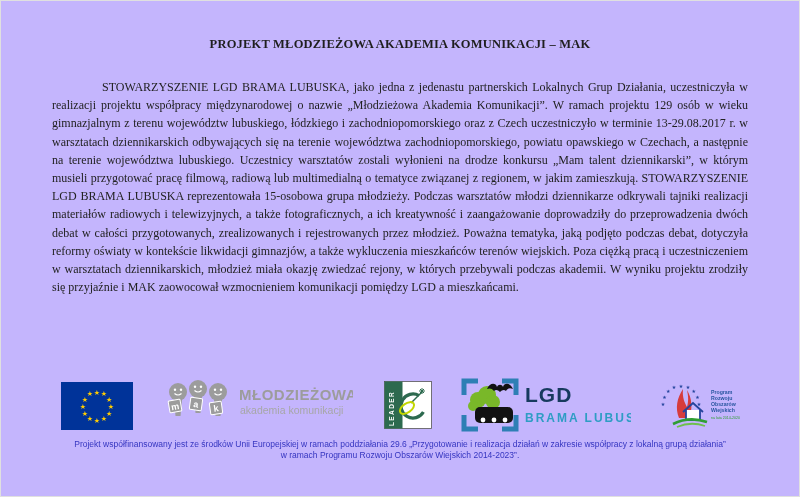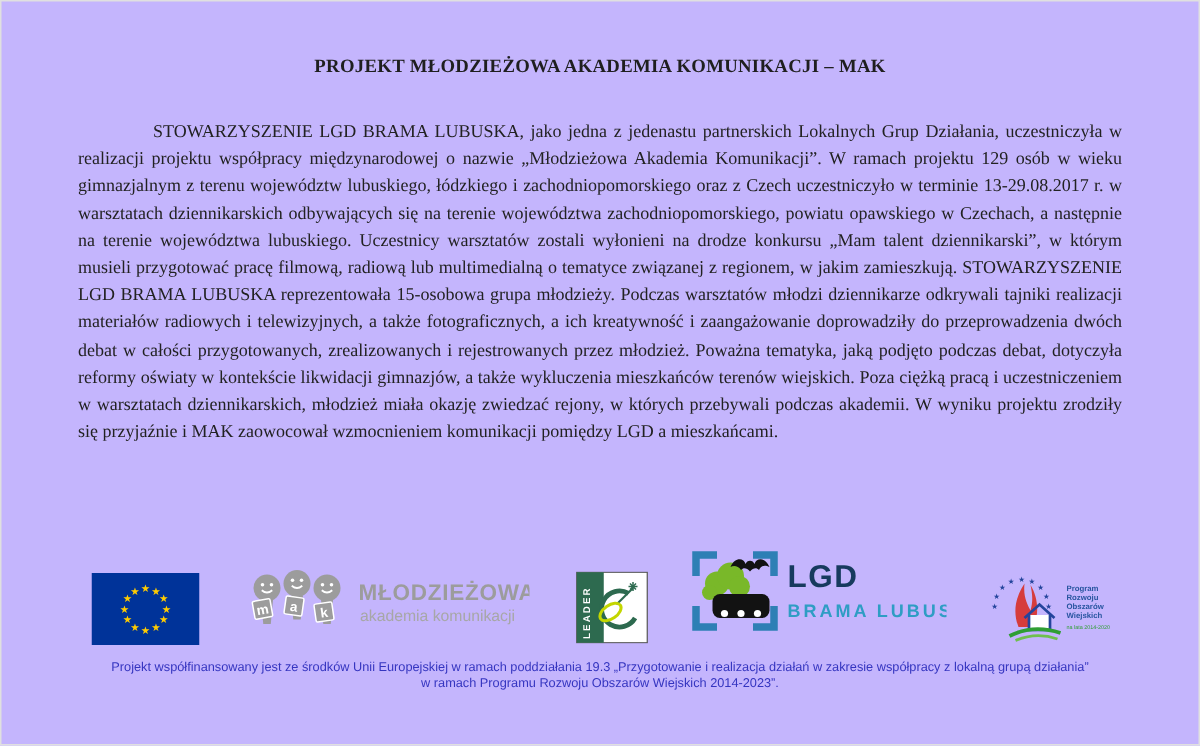--- a/index.html
+++ b/index.html
@@ -13,21 +13,21 @@
 
   .body-par{position:absolute;top:60px;left:34px;right:34px;margin:17px;
             font-size:12px;line-height:18.2px;text-align:justify;
             text-indent:50px;color:#222;}
 
   .logo{position:absolute;}
   .logo svg{display:block;}
   .eu{left:60px;top:381px;}
   .mak{left:162px;top:379px;}
   .leader{left:383px;top:380px;}
-  .lgd{left:460px;top:366px;text-align:center;}
+  .lgd{left:460px;top:377px;text-align:center;}
   .prow{left:654px;top:377px;}
 
   .footer{position:absolute;left:0;top:438px;width:100%;text-align:center;
           font-family:"Liberation Sans", sans-serif;color:#3535c0;}
   .f{font-size:8.5px;line-height:10.6px;}
   .f.b{font-weight:bold;}
 
   text{font-family:"Liberation Sans", sans-serif;}
 </style>
 </head>
@@ -170,17 +170,17 @@
         <text x="56" y="16">Program</text>
         <text x="56" y="22">Rozwoju</text>
         <text x="56" y="28">Obszarów</text>
         <text x="56" y="34">Wiejskich</text>
       </g>
       <text x="56" y="41" font-size="3.6" fill="#2f9e33">na lata 2014-2020</text>
     </svg>
   </div>
 
   <div class="footer">
-    <div class="f">Projekt współfinansowany jest ze środków Unii Europejskiej w ramach poddziałania 19.3 „Przygotowanie i realizacja działań w zakresie współpracy z lokalną grupą działania”</div>
+    <div class="f">Projekt współfinansowany jest ze środków Unii Europejskiej w ramach poddziałania 29.6 „Przygotowanie i realizacja działań w zakresie współpracy z lokalną grupą działania”</div>
     <div class="f">w ramach Programu Rozwoju Obszarów Wiejskich 2014-2023”.</div>
   </div>
 
 </div>
 
 </body></html>

